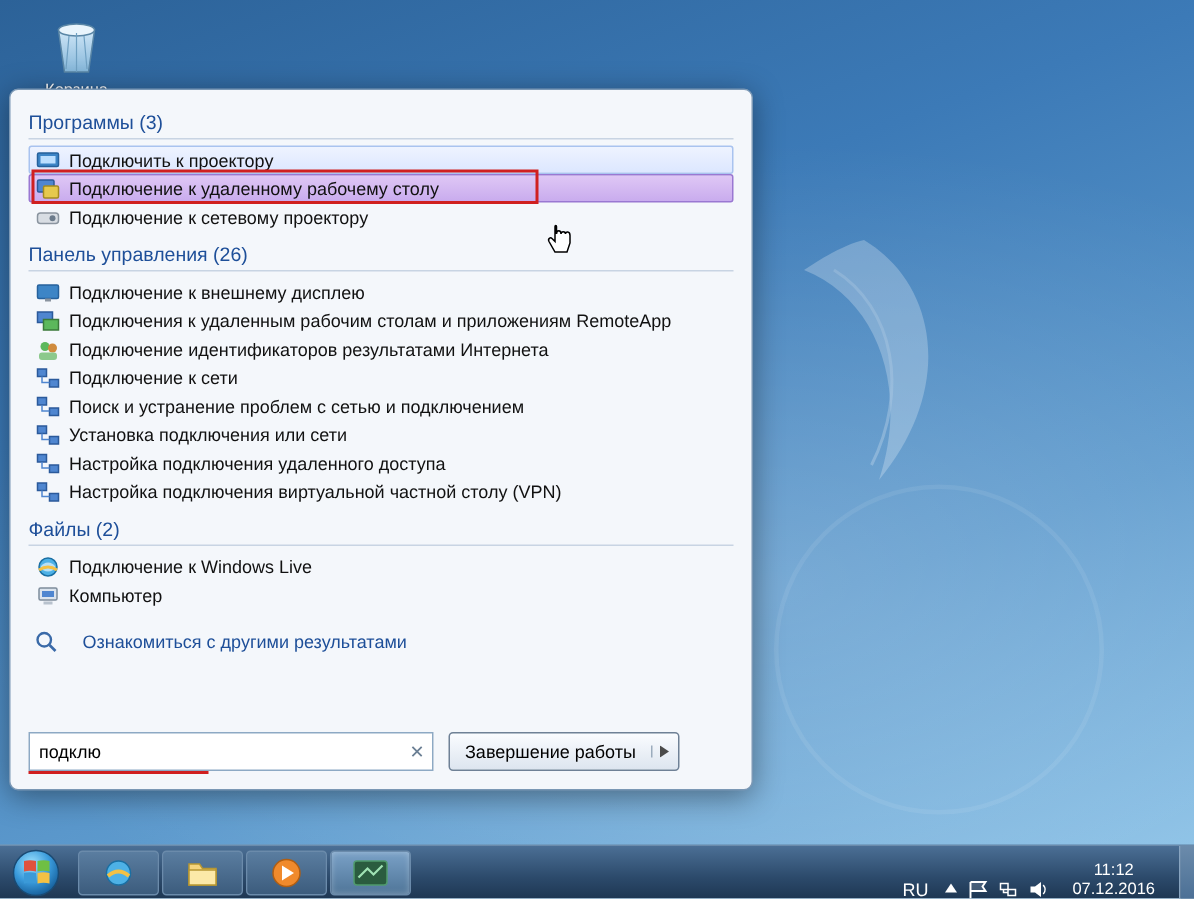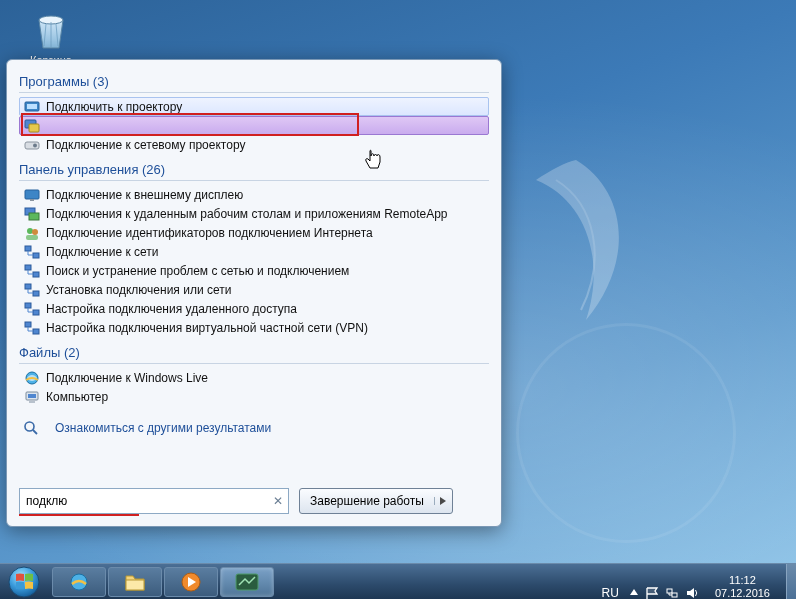--- a/index.html
+++ b/index.html
@@ -315,20 +315,21 @@
           </span>
           <span>Подключить к проектору</span>
         </div>
         <div class="result-item selected">
           <span class="icon">
             <svg width="16" height="16">
                 <rect x="1" y="2" width="11" height="8" rx="1" fill="#4f86d0" stroke="#2b5a9b"></rect>
                 <rect x="5" y="6" width="10" height="8" rx="1" fill="#e6c94d" stroke="#a48a1f"></rect>
               </svg>
           </span>
+          <span>Подключение к удаленному рабочему столу</span>
         </div>
         <div class="result-item">
           <span class="icon">
             <svg width="16" height="16">
                 <rect x="1" y="5" width="14" height="7" rx="2" fill="#d8dde3" stroke="#8a949f"></rect>
                 <circle cx="11" cy="8.5" r="2" fill="#6c7b8b"></circle>
               </svg>
           </span>
           <span>Подключение к сетевому проектору</span>
         </div>
@@ -357,21 +358,21 @@
           <span>Подключения к удаленным рабочим столам и приложениям RemoteApp</span>
         </div>
         <div class="result-item">
           <span class="icon">
               <svg width="16" height="16">
                 <circle cx="6" cy="6" r="3" fill="#5cb85c"></circle>
                 <circle cx="11" cy="7" r="3" fill="#d08b3d"></circle>
                 <rect x="2" y="10" width="12" height="5" rx="2" fill="#8cc98c"></rect>
               </svg>
             </span>
-          <span>Подключение идентификаторов подключением Интернета</span>
+          <span>Подключение идентификаторов результатами Интернета</span>
         </div>
         <div class="result-item">
           <span class="icon">
               <svg width="16" height="16">
                 <rect x="1" y="2" width="6" height="5" fill="#4f86d0" stroke="#2b5a9b"></rect>
                 <rect x="9" y="9" width="6" height="5" fill="#4f86d0" stroke="#2b5a9b"></rect>
                 <path d="M4 7 L4 11 L9 11" stroke="#4f86d0" fill="none"></path>
               </svg>
             </span>
           <span>Подключение к сети</span>
@@ -407,21 +408,21 @@
           <span>Настройка подключения удаленного доступа</span>
         </div>
         <div class="result-item">
           <span class="icon">
               <svg width="16" height="16">
                 <rect x="1" y="2" width="6" height="5" fill="#4f86d0" stroke="#2b5a9b"></rect>
                 <rect x="9" y="9" width="6" height="5" fill="#4f86d0" stroke="#2b5a9b"></rect>
                 <path d="M4 7 L4 11 L9 11" stroke="#4f86d0" fill="none"></path>
               </svg>
             </span>
-          <span>Настройка подключения виртуальной частной сети (VPN)</span>
+          <span>Настройка подключения виртуальной частной столу (VPN)</span>
         </div>
       </div>
 
       <div class="section-header">Файлы (2)</div>
       <div class="item-list">
         <div class="result-item">
           <span class="icon">
               <svg width="16" height="16">
                 <circle cx="8" cy="8" r="6" fill="#4db1e6" stroke="#1a6fa3"></circle>
                 <path d="M3 8 C5 4 11 4 13 8 C11 12 5 12 3 8Z" fill="#fff" opacity="0.6"></path>

